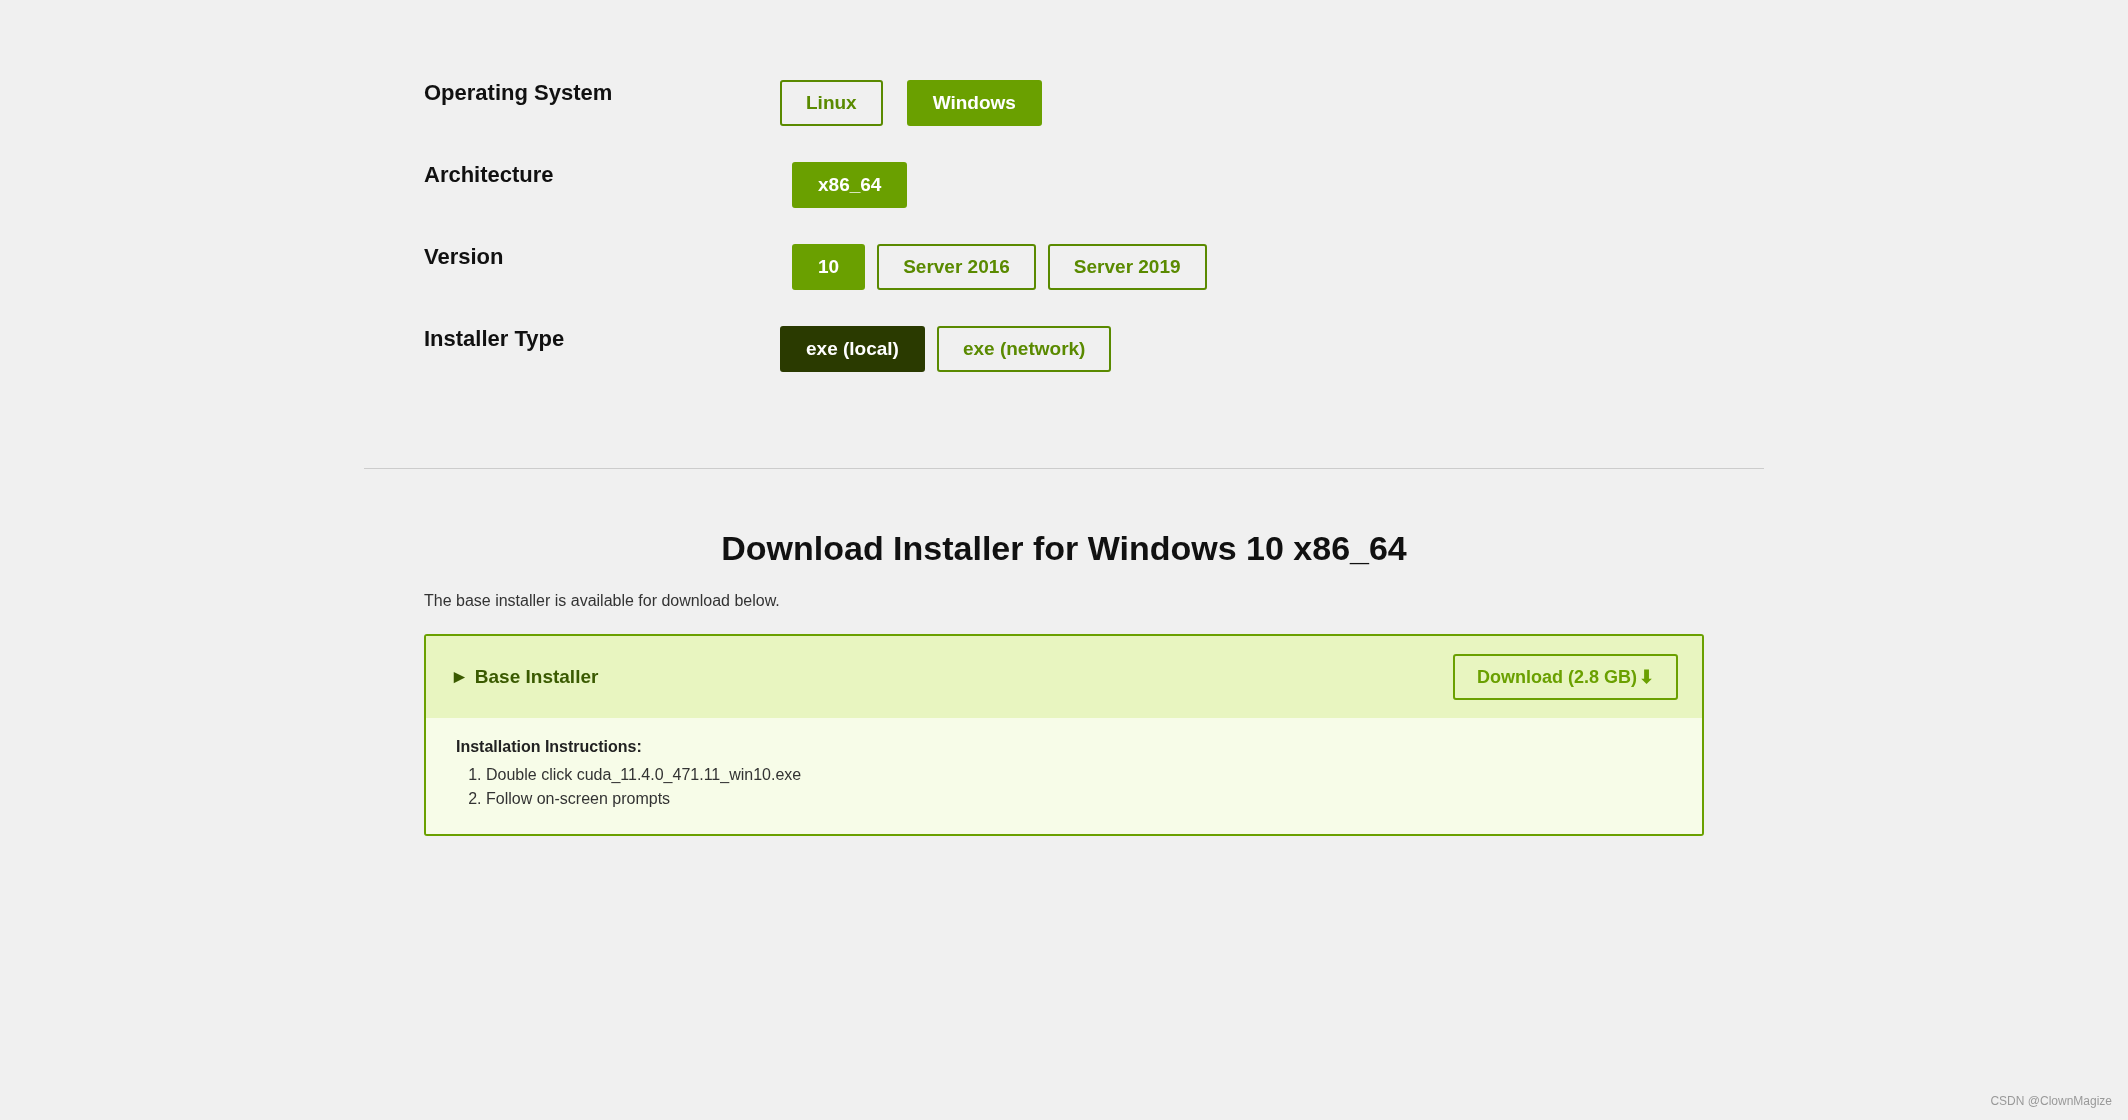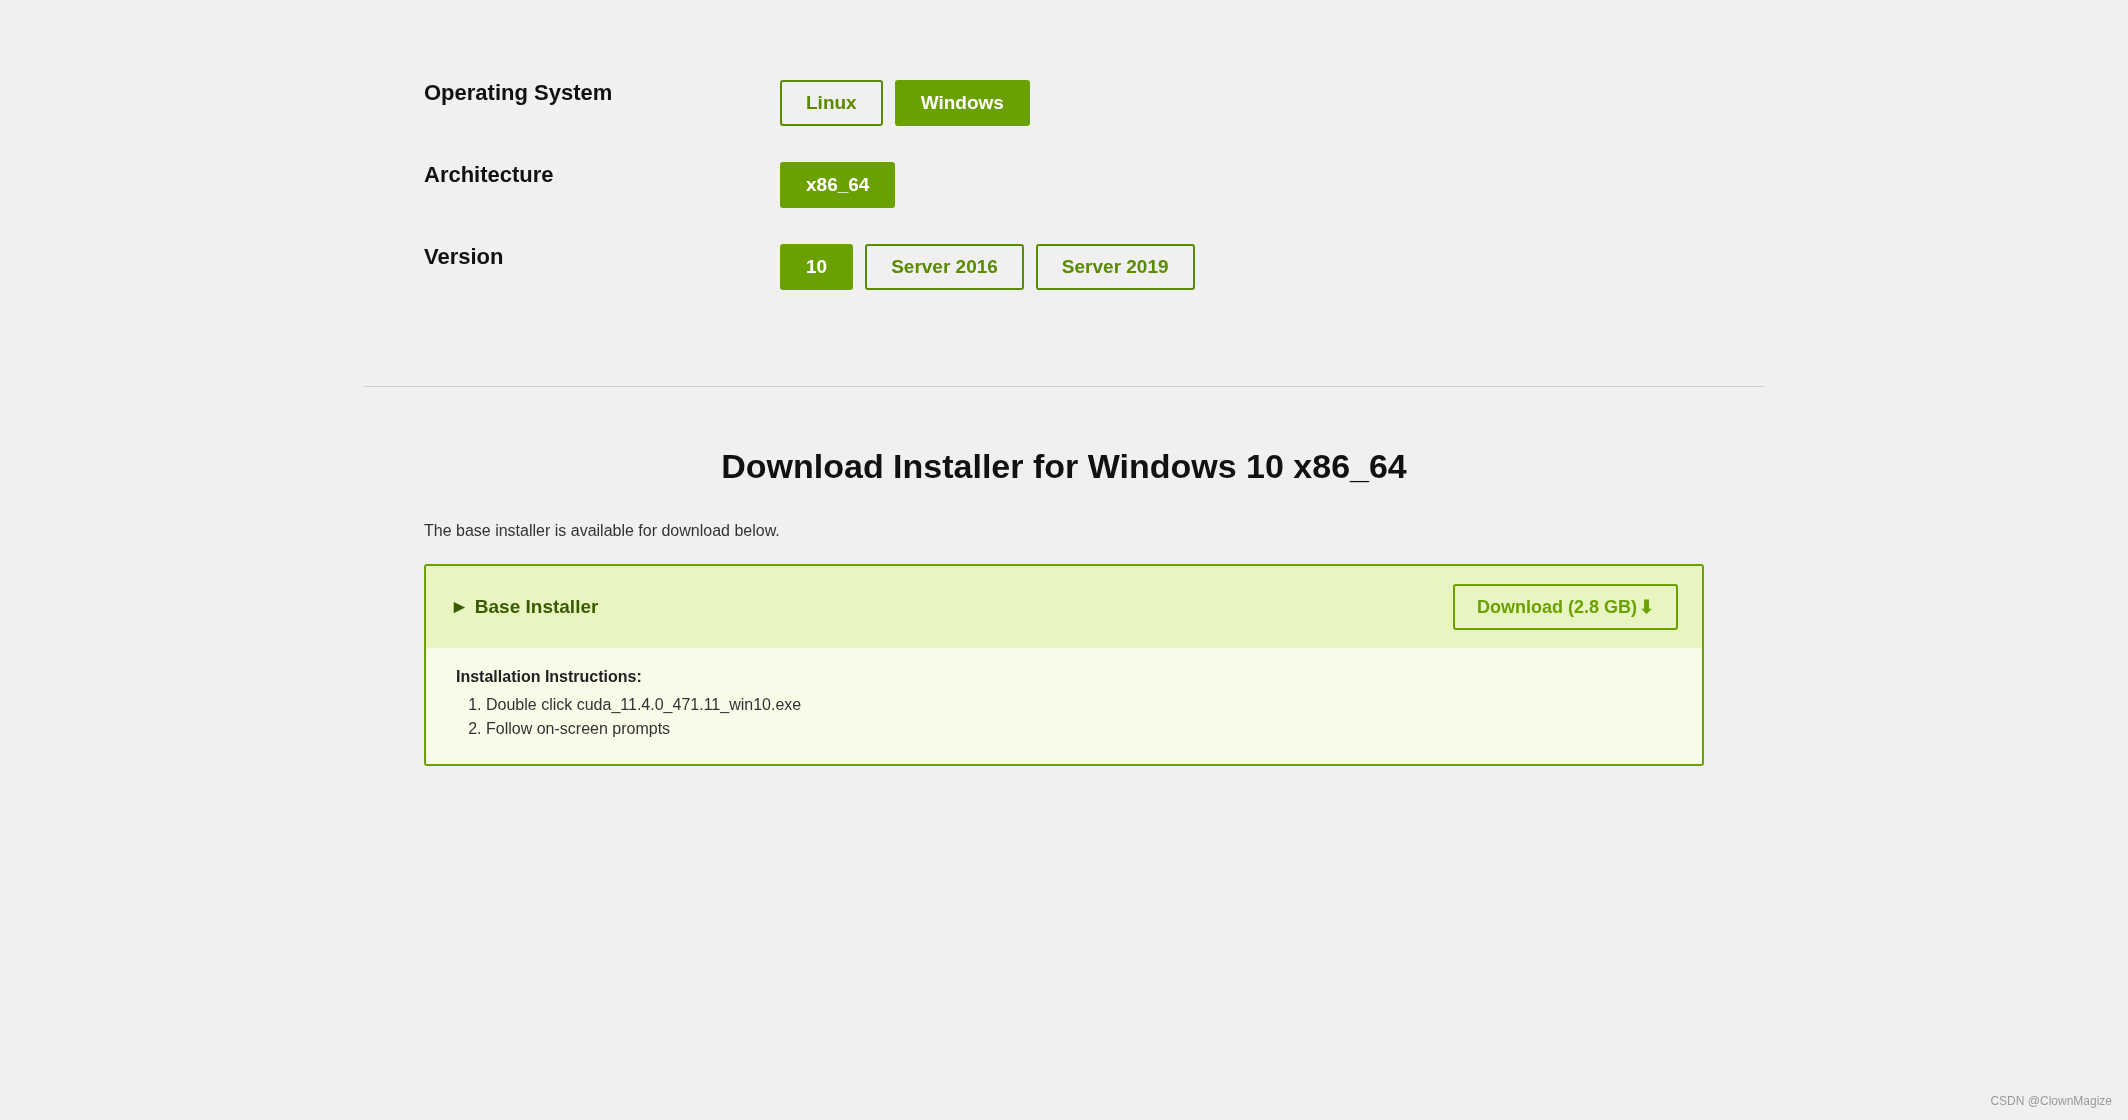--- a/index.html
+++ b/index.html
@@ -57,20 +57,21 @@
       border: 2px solid #5a8a00;
       background: transparent;
       color: #5a8a00;
       transition: all 0.1s;
     }
 
     .btn.active-green {
       background-color: #6aa000;
       color: #fff;
       border-color: #6aa000;
+      margin-left: 12px;
     }
 
     .btn.active-dark {
       background-color: #2a3a00;
       color: #fff;
       border-color: #2a3a00;
     }
 
     .divider {
       border: none;
@@ -81,21 +82,21 @@
     .download-section {
       background-color: #f0f0f0;
       padding: 20px 60px 40px 60px;
     }
 
     .download-title {
       text-align: center;
       font-size: 34px;
       font-weight: bold;
       color: #111;
-      margin-bottom: 36px;
+      margin-bottom: 24px;
     }
 
     .download-subtitle {
       font-size: 16px;
       color: #333;
       margin-bottom: 24px;
     }
 
     .base-installer-box {
       border: 2px solid #6aa000;
@@ -200,20 +201,27 @@
 
     <div class="selector-row">
       <div class="selector-label">Version</div>
       <div class="selector-buttons">
         <button class="btn active-green">10</button>
         <button class="btn">Server 2016</button>
         <button class="btn">Server 2019</button>
       </div>
     </div>
 
+    <div class="selector-row">
+      <div class="selector-label">Installer Type</div>
+      <div class="selector-buttons">
+        <button class="btn active-dark">exe (local)</button>
+        <button class="btn">exe (network)</button>
+      </div>
+    </div>
 
   </div>
 
   <hr class="divider">
 
   <div class="download-section">
 
     <h2 class="download-title">Download Installer for Windows 10 x86_64</h2>
     <p class="download-subtitle">The base installer is available for download below.</p>
 

